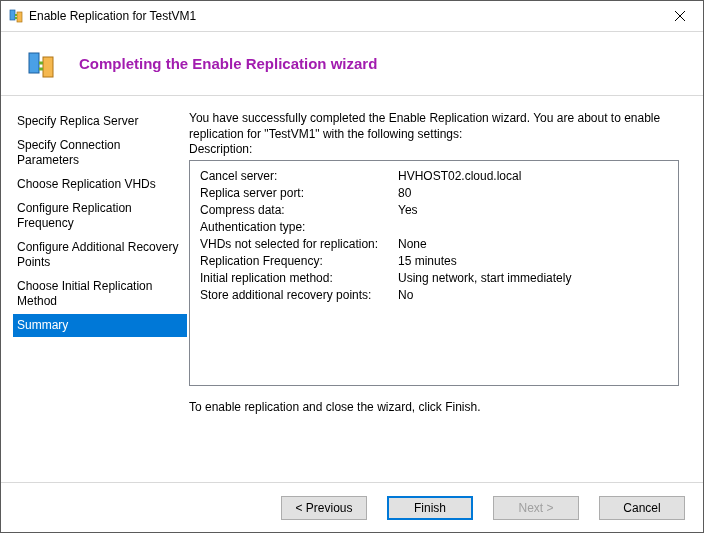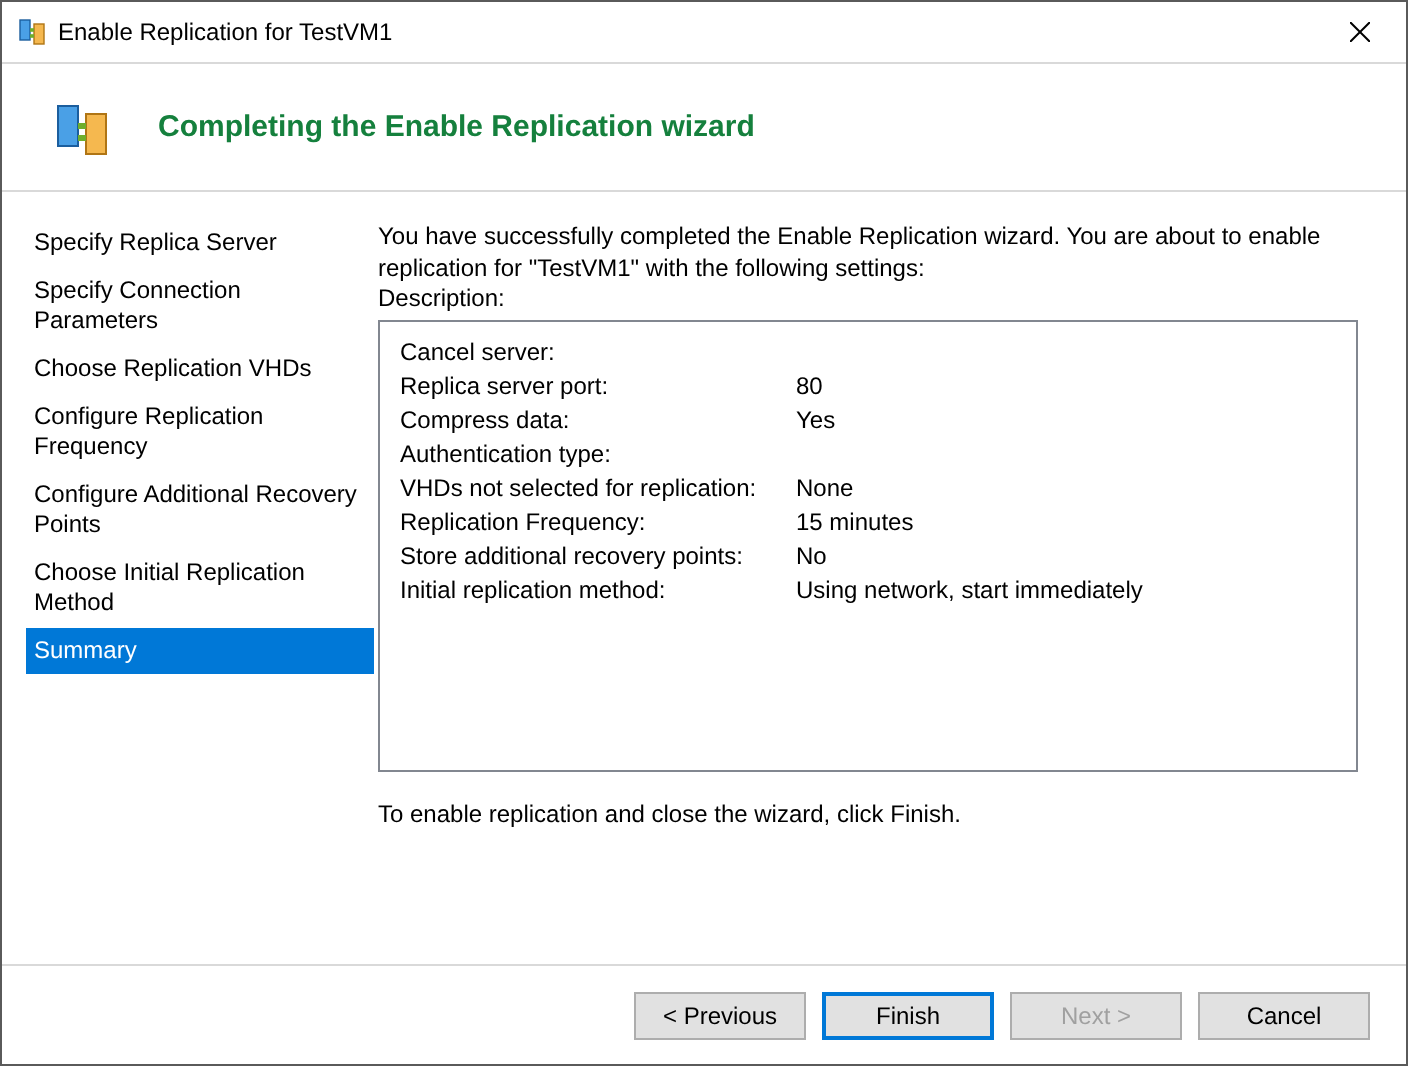--- a/index.html
+++ b/index.html
@@ -43,21 +43,21 @@
     border-bottom: 1px solid #d9d9d9;
   }
   .header .icon-box {
     width: 34px; height:34px;
     display:flex; align-items:center; justify-content:center;
     margin-right: 20px;
   }
   .header h1 {
     font-size: 15px;
     font-weight: 600;
-    color: #15803d;
+    color: #a21caf;
     margin:0;
   }
   .content {
     display:flex;
     height: 386px;
   }
   .sidebar {
     width: 188px;
     padding: 14px 0 0 12px;
   }
@@ -90,21 +90,21 @@
   .row { display:flex; margin-bottom: 3px; font-size:12px;}
   .row .k { width: 198px; }
   .instruction { margin-top: 14px; }
   .footer {
     height: 51px;
     border-top: 1px solid #d9d9d9;
     display:flex;
     align-items:center;
     justify-content:flex-end;
     padding-right: 18px;
-    gap: 8px;
+    gap: 20px;
   }
   .btn {
     min-width: 86px;
     height: 24px;
     border: 1px solid #adadad;
     background: #e1e1e1;
     font-family: inherit;
     font-size:12px;
     padding: 0 10px;
     cursor:pointer;
@@ -161,20 +161,21 @@
       <div class="sidebar-item"><span>Configure Additional Recovery Points</span></div>
       <div class="sidebar-item"><span>Choose Initial Replication Method</span></div>
       <div class="sidebar-item selected"><span>Summary</span></div>
     </div>
   <div class="main">
     <div class="intro">You have successfully completed the Enable Replication wizard. You are about to enable replication for "TestVM1" with the following settings:</div>
     <div class="desc-label">Description:</div>
     <div class="desc-box" id="desc-box">
         <div class="row">
           <div class="k">Cancel server:</div>
+          <div class="v">HVHOST02.cloud.local</div>
         </div>
         <div class="row">
           <div class="k">Replica server port:</div>
           <div class="v">80</div>
         </div>
         <div class="row">
           <div class="k">Compress data:</div>
           <div class="v">Yes</div>
         </div>
         <div class="row">
@@ -182,26 +183,26 @@
         </div>
         <div class="row">
           <div class="k">VHDs not selected for replication:</div>
           <div class="v">None</div>
         </div>
         <div class="row">
           <div class="k">Replication Frequency:</div>
           <div class="v">15 minutes</div>
         </div>
         <div class="row">
+          <div class="k">Initial replication method:</div>
+          <div class="v">Using network, start immediately</div>
+        </div>
+        <div class="row">
           <div class="k">Store additional recovery points:</div>
           <div class="v">No</div>
-        </div>
-        <div class="row">
-          <div class="k">Initial replication method:</div>
-          <div class="v">Using network, start immediately</div>
         </div>
       </div>
     <div class="instruction">To enable replication and close the wizard, click Finish.</div>
   </div>
 </div>
 
 <div class="footer">
   <button class="btn">&lt; Previous</button>
   <button class="btn default">Finish</button>
   <button class="btn" disabled="">Next &gt;</button>

